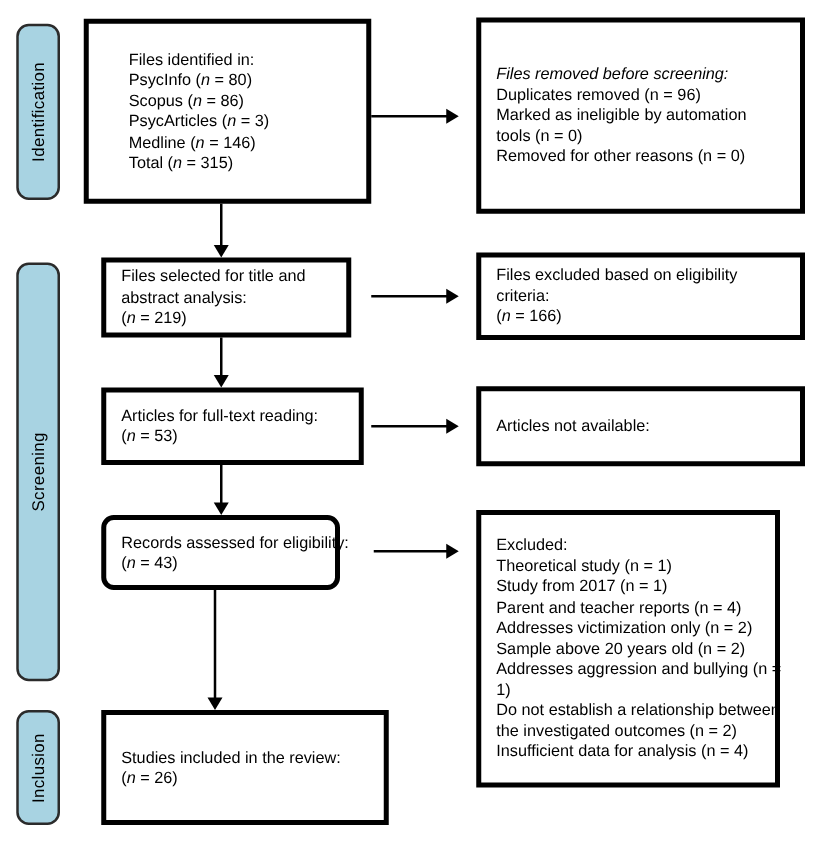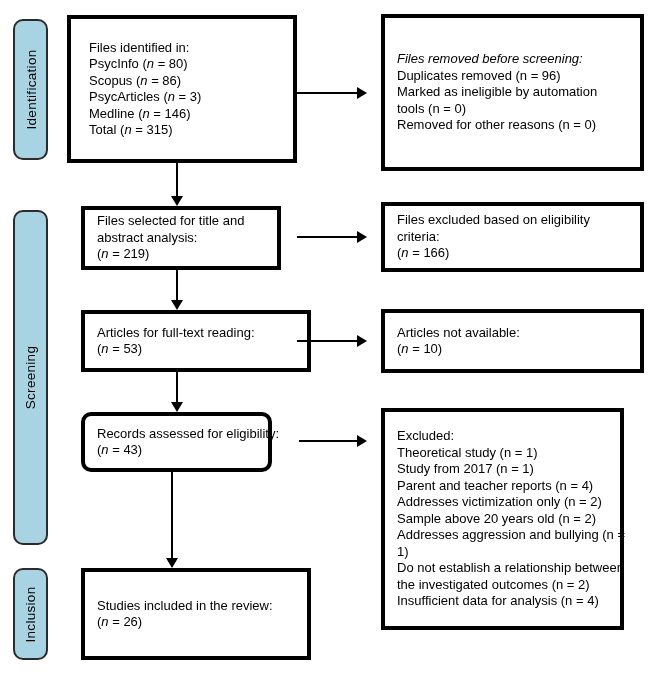--- a/index.html
+++ b/index.html
@@ -42,28 +42,28 @@
     border: 4px solid #000000;
     box-sizing: border-box;
     display: flex;
     flex-direction: column;
     justify-content: center;
     font-size: 13px;
     line-height: 16.5px;
   }
   .fbox .line { white-space: nowrap; }
   .fbox em { font-style: italic; }
-  .pad-lg { padding-left: 18px; }
+  .pad-lg { padding-left: 32px; }
   .pad-sm { padding-left: 12px; padding-right: 6px; margin-left: 14px; }
 
   #box-identified           { left: 67px;  top: 15px;  width: 230px; height: 148px; }
   #box-removed              { left: 367px; top: 14px;  width: 263px; height: 157px; }
   #box-title-abstract       { left: 67px;  top: 206px; width: 200px; height: 64px; }
   #box-excluded-eligibility { left: 367px; top: 202px; width: 263px; height: 70px; }
-  #box-full-text            { left: 67px;  top: 310px; width: 230px; height: 62px; }
+  #box-full-text            { left: 67px;  top: 310px; width: 210px; height: 62px; }
   #box-not-available        { left: 367px; top: 309px; width: 263px; height: 64px; }
   #box-assessed             { left: 67px;  top: 412px; width: 191px; height: 60px; border-radius: 10px; }
   #box-excluded-reasons     { left: 367px; top: 408px; width: 243px; height: 222px; }
   #box-included             { left: 67px;  top: 568px; width: 230px; height: 92px; }
 
   
   .shaft-h { position: absolute; height: 2px; background: #000000; }
   .shaft-v { position: absolute; width: 2px;  background: #000000; }
   .head-r {
     position: absolute; width: 0; height: 0;
@@ -126,21 +126,20 @@
       <div class="line"><span>tools (n = 0)</span></div>
       <div class="line"><span>Removed for other reasons (n = 0)</span></div>
     </div>
   <div class="fbox pad-sm" id="box-excluded-eligibility">
       <div class="line"><span>Files excluded based on eligibility</span></div>
       <div class="line"><span>criteria:</span></div>
       <div class="line"><span>(</span><em>n</em><span> = 166)</span></div>
     </div>
   <div class="fbox pad-sm" id="box-not-available">
       <div class="line"><span>Articles not available:</span></div>
-      <div class="line"><span>(</span><em>n</em><span> = 10)</span></div>
     </div>
   <div class="fbox pad-sm" id="box-excluded-reasons">
       <div class="line"><span>Excluded:</span></div>
       <div class="line"><span>Theoretical study (n = 1)</span></div>
       <div class="line"><span>Study from 2017 (n = 1)</span></div>
       <div class="line"><span>Parent and teacher reports (n = 4)</span></div>
       <div class="line"><span>Addresses victimization only (n = 2)</span></div>
       <div class="line"><span>Sample above 20 years old (n = 2)</span></div>
       <div class="line"><span>Addresses aggression and bullying (n =</span></div>
       <div class="line"><span>1)</span></div>

